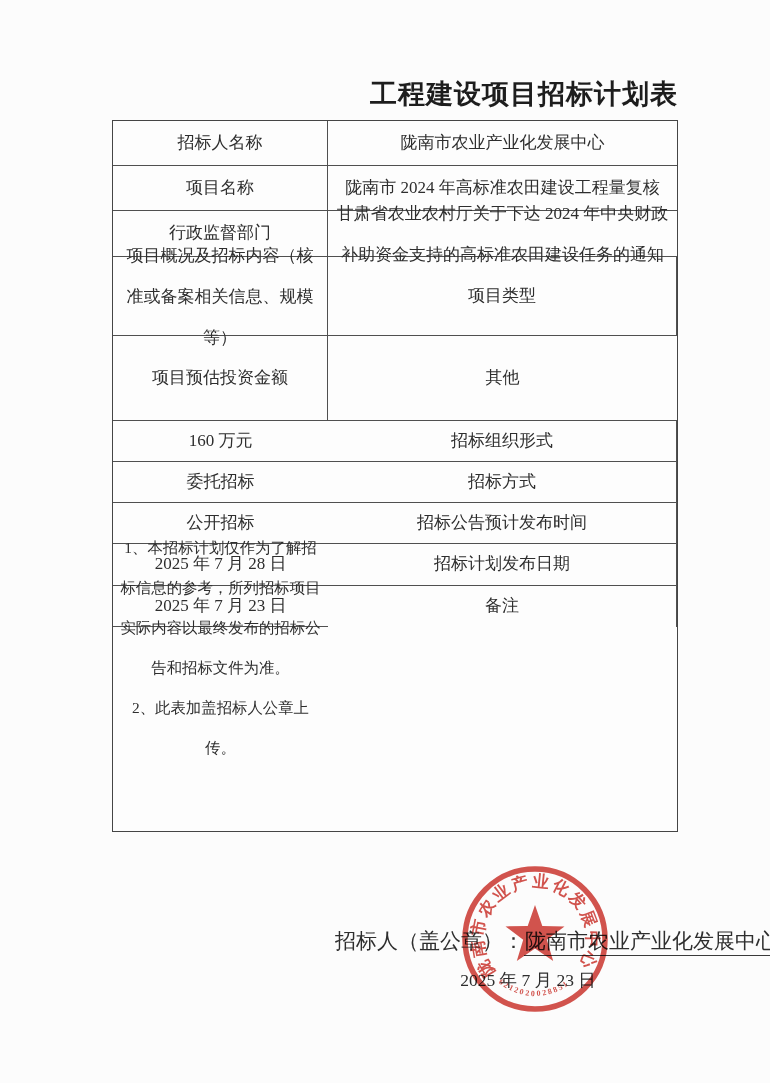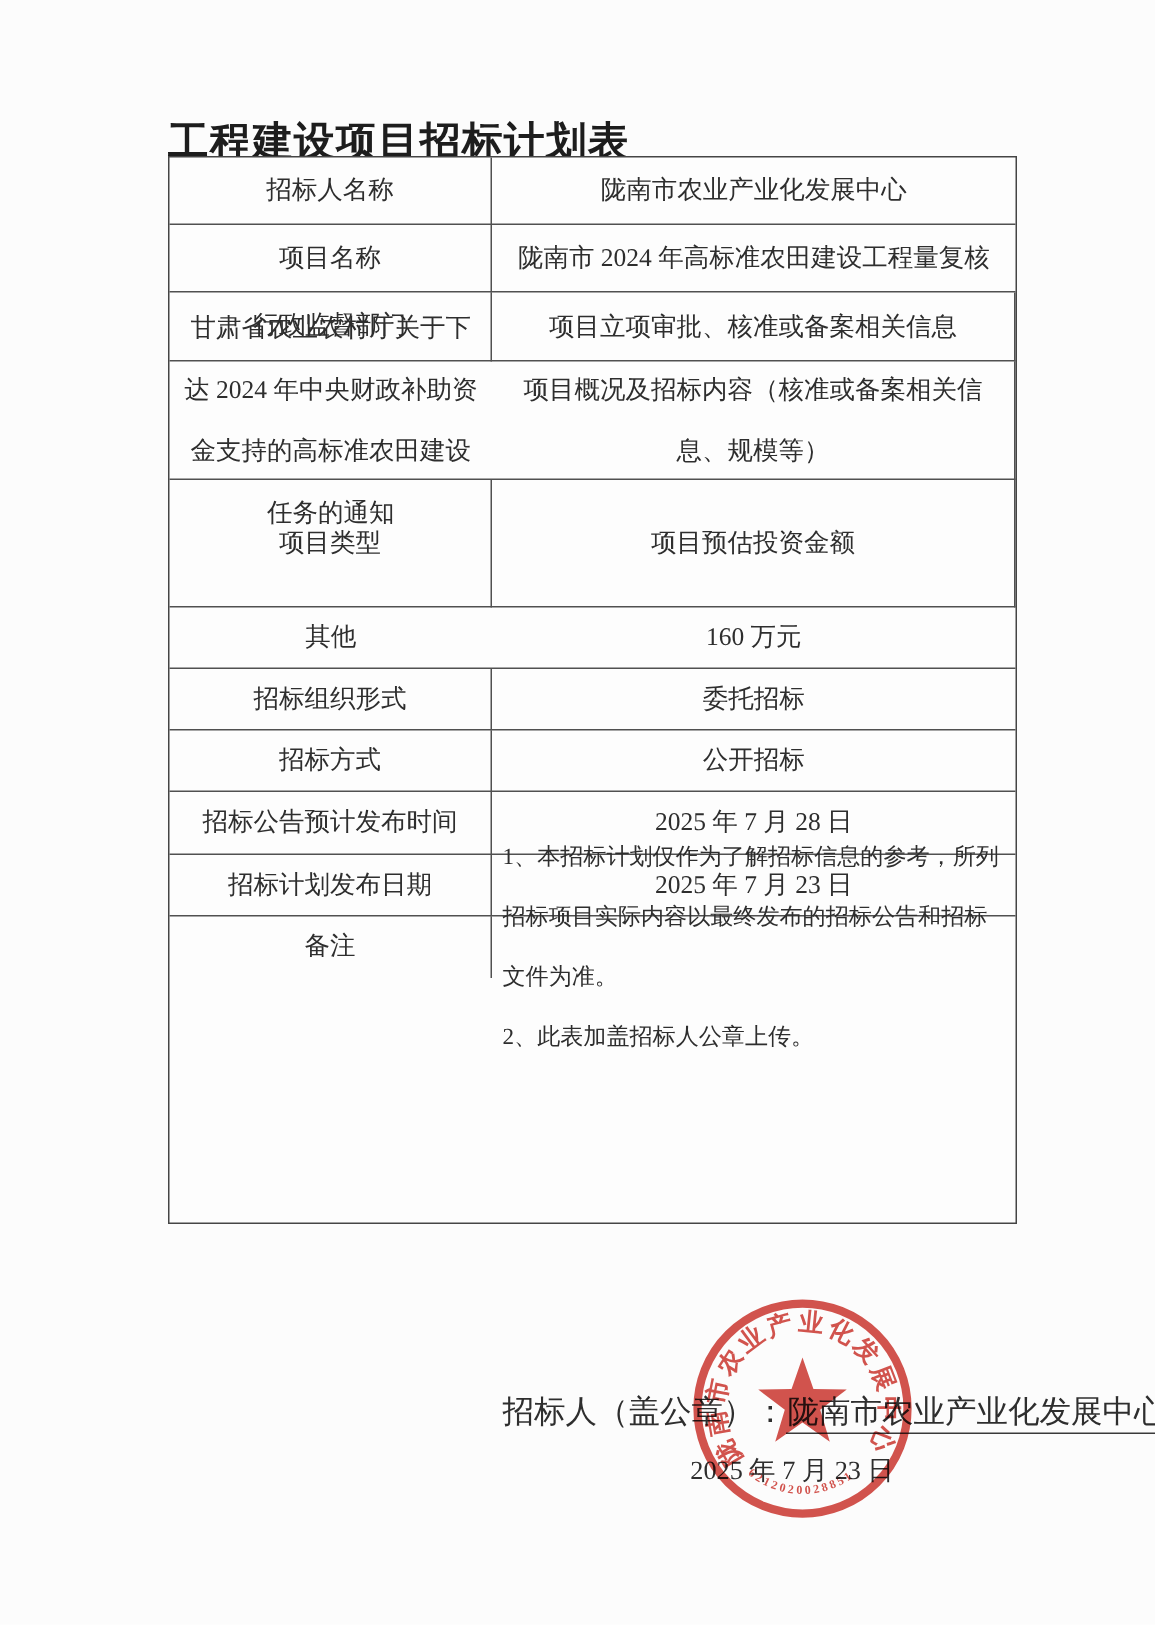--- a/index.html
+++ b/index.html
@@ -4,43 +4,43 @@
 <style>
   html,body{margin:0;padding:0;}
   body{
     width:770px;height:1083px;position:relative;
     background:#fcfcfc;
     font-family:"Liberation Serif","DejaVu Serif",serif;
     color:#2b2b2b;overflow:hidden;
   }
   .page-title{
     position:absolute;left:112px;top:76px;width:566px;margin:0;
-    text-align:left;font-size:27px;font-weight:bold;color:#1d1d1d;
+    text-align:right;font-size:27px;font-weight:bold;color:#1d1d1d;
     letter-spacing:1px;
   }
   .plan-table{
-    position:absolute;left:112px;top:104px;width:566px;height:712px;
+    position:absolute;left:112px;top:120px;width:566px;height:712px;
     display:grid;box-sizing:border-box;
     grid-template-columns:215px 1fr;
     grid-template-rows:45px 45px 46px 79px 85px 41px 41px 41px 42px 41px 41px 166px;
     border:1.7px solid #454545;
     background:#fdfdfd;
   }
   .cell{
     display:flex;align-items:center;justify-content:center;
     font-size:17px;line-height:1.35;text-align:center;
     box-sizing:border-box;border-bottom:1.4px solid #505050;
     padding:0 6px;color:#2e2e2e;
   }
   .lc{border-right:1.4px solid #505050;}
   .last{border-bottom:none;}
   .ml{line-height:41px;}
   .notes{
     flex-direction:column;align-items:stretch;justify-content:center;
-    text-align:left;font-size:15.4px;line-height:40px;padding:0 7px;
+    text-align:center;font-size:15.4px;line-height:40px;padding:0 7px;
   }
   .sign-line{
     position:absolute;left:335px;top:927px;
     font-size:21px;color:#2e2e2e;white-space:nowrap;
   }
   .uline{
     border-bottom:1.3px solid #3a3a3a;padding:0 3px 2px 1px;
   }
   .date-line{
     position:absolute;left:432px;top:968px;width:192px;
@@ -61,21 +61,20 @@
 
   <div class="plan-table">
     <div class="cell lc">招标人名称</div>
     <div class="cell">陇南市农业产业化发展中心</div>
 
     <div class="cell lc">项目名称</div>
     <div class="cell">陇南市 2024 年高标准农田建设工程量复核</div>
 
     <div class="cell lc">行政监督部门</div>
 
-    <div class="cell lc ml">项目立项审批、核准或备案相关信息</div>
     <div class="cell ml">甘肃省农业农村厅关于下达 2024 年中央财政补助资金支持的高标准农田建设任务的通知</div>
 
     <div class="cell lc ml">项目概况及招标内容（核准或备案相关信息、规模等）</div>
 
     <div class="cell lc">项目类型</div>
     <div class="cell lc">项目预估投资金额</div>
 
     <div class="cell">其他</div>
     <div class="cell">160 万元</div>
 

